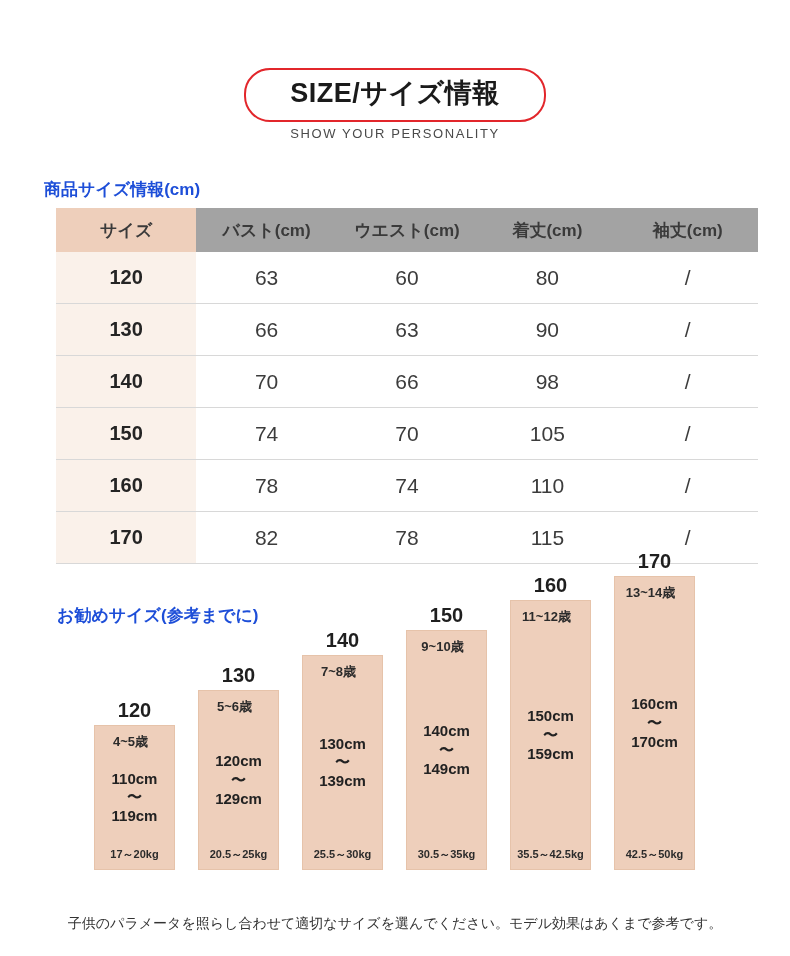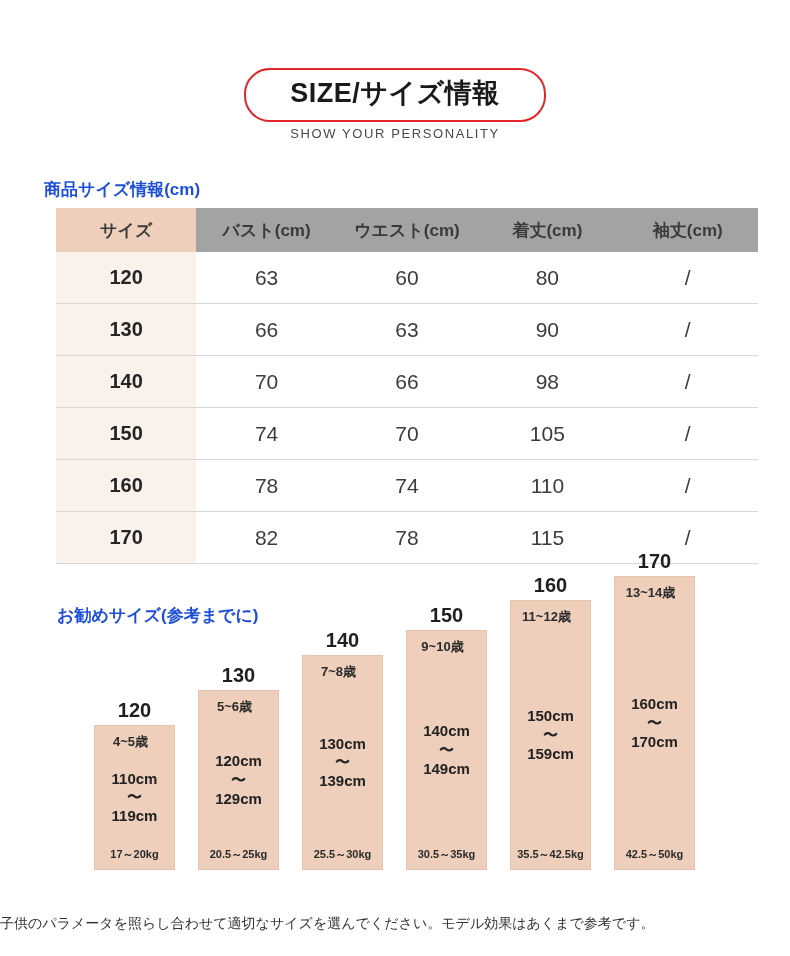--- a/index.html
+++ b/index.html
@@ -162,21 +162,21 @@
     font-weight: bold;
     color: #2b2b2b;
   }
 
   
   .footer-note {
     position: absolute;
     left: 0;
     right: 0;
     top: 915px;
-    text-align: left;
+    text-align: center;
     font-size: 14px;
     color: #333333;
   }
 </style>
 </head>
 <body>
 
 <div class="page">
 
   <div class="header">

